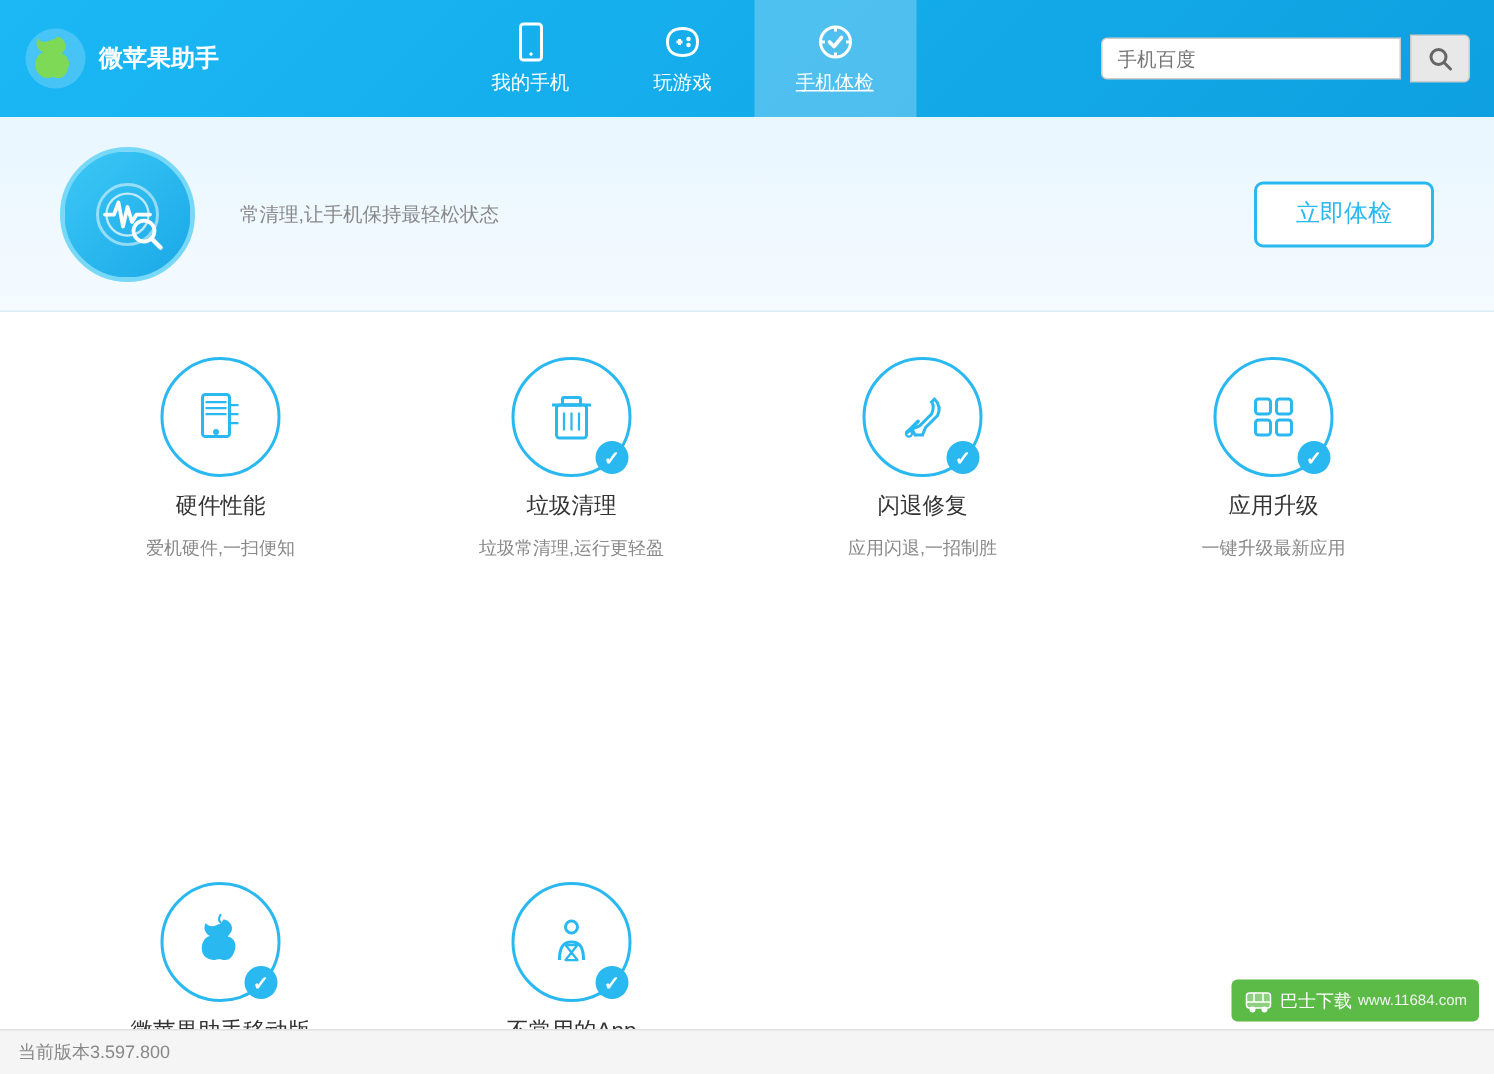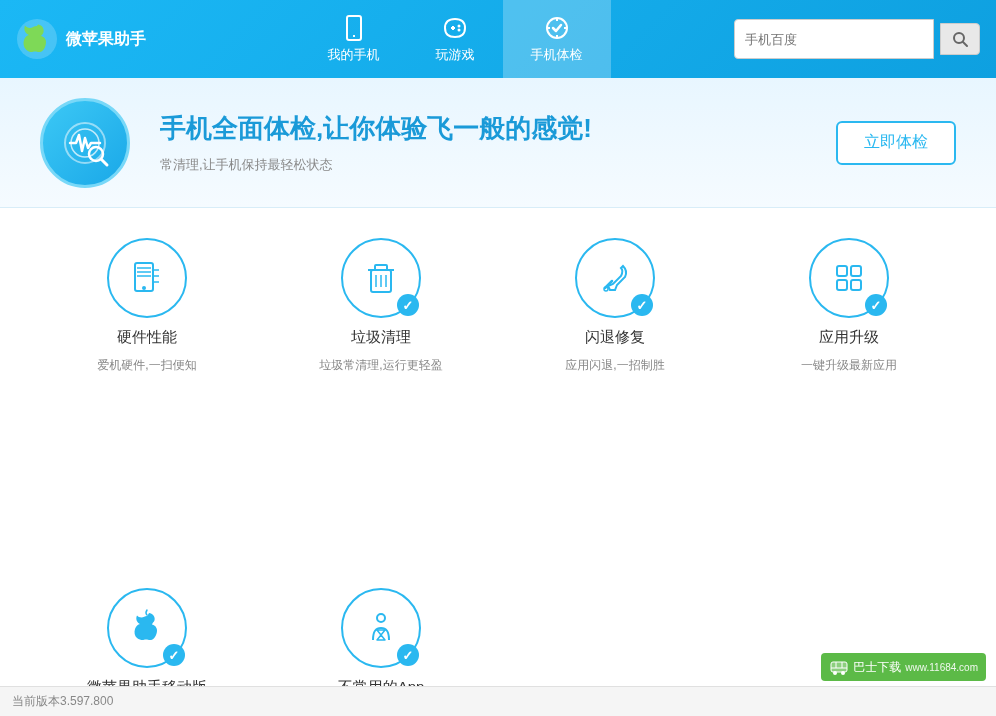--- a/index.html
+++ b/index.html
@@ -44,31 +44,32 @@
       gap: 4px;
       padding: 0 28px;
       height: 100%;
       cursor: pointer;
       color: white;
       font-size: 13px;
       position: relative;
     }
     .nav-tab.active {
       background: rgba(255,255,255,0.25);
+      text-decoration: underline;
     }
     .nav-tab svg { width: 28px; height: 28px; }
     .search-area {
       display: flex;
       align-items: center;
       gap: 6px;
       margin-left: auto;
     }
     .search-input {
       width: 200px;
-      height: 40px;
+      height: 28px;
       border: 1px solid #ccc;
       border-radius: 4px 0 0 4px;
       padding: 0 10px;
       font-size: 13px;
       outline: none;
       background: white;
     }
     .search-btn {
       width: 40px;
       height: 32px;
@@ -290,21 +291,20 @@
       <circle cx="27" cy="27" r="20" fill="none" stroke="rgba(255,255,255,0.5)" stroke-width="2"></circle>
       <circle cx="27" cy="27" r="14" fill="none" stroke="rgba(255,255,255,0.7)" stroke-width="1.5"></circle>
 
       <polyline points="12,27 18,27 21,19 24,35 27,22 30,32 33,27 42,27" stroke="white" stroke-width="2.5" fill="none" stroke-linecap="round" stroke-linejoin="round"></polyline>
 
       <circle cx="38" cy="38" r="7" fill="none" stroke="white" stroke-width="2.5"></circle>
       <line x1="43" y1="43" x2="49" y2="49" stroke="white" stroke-width="3" stroke-linecap="round"></line>
     </svg>
   </div>
   <div class="banner-text">
-    <div class="banner-title">手机全面体检,让你体验飞一般的感觉!</div>
     <div class="banner-subtitle">常清理,让手机保持最轻松状态</div>
   </div>
   <button class="check-btn">
     <span>立即体检</span>
   </button>
 </div>
 
 <div class="main-content">
 
   <div class="feature-item">

